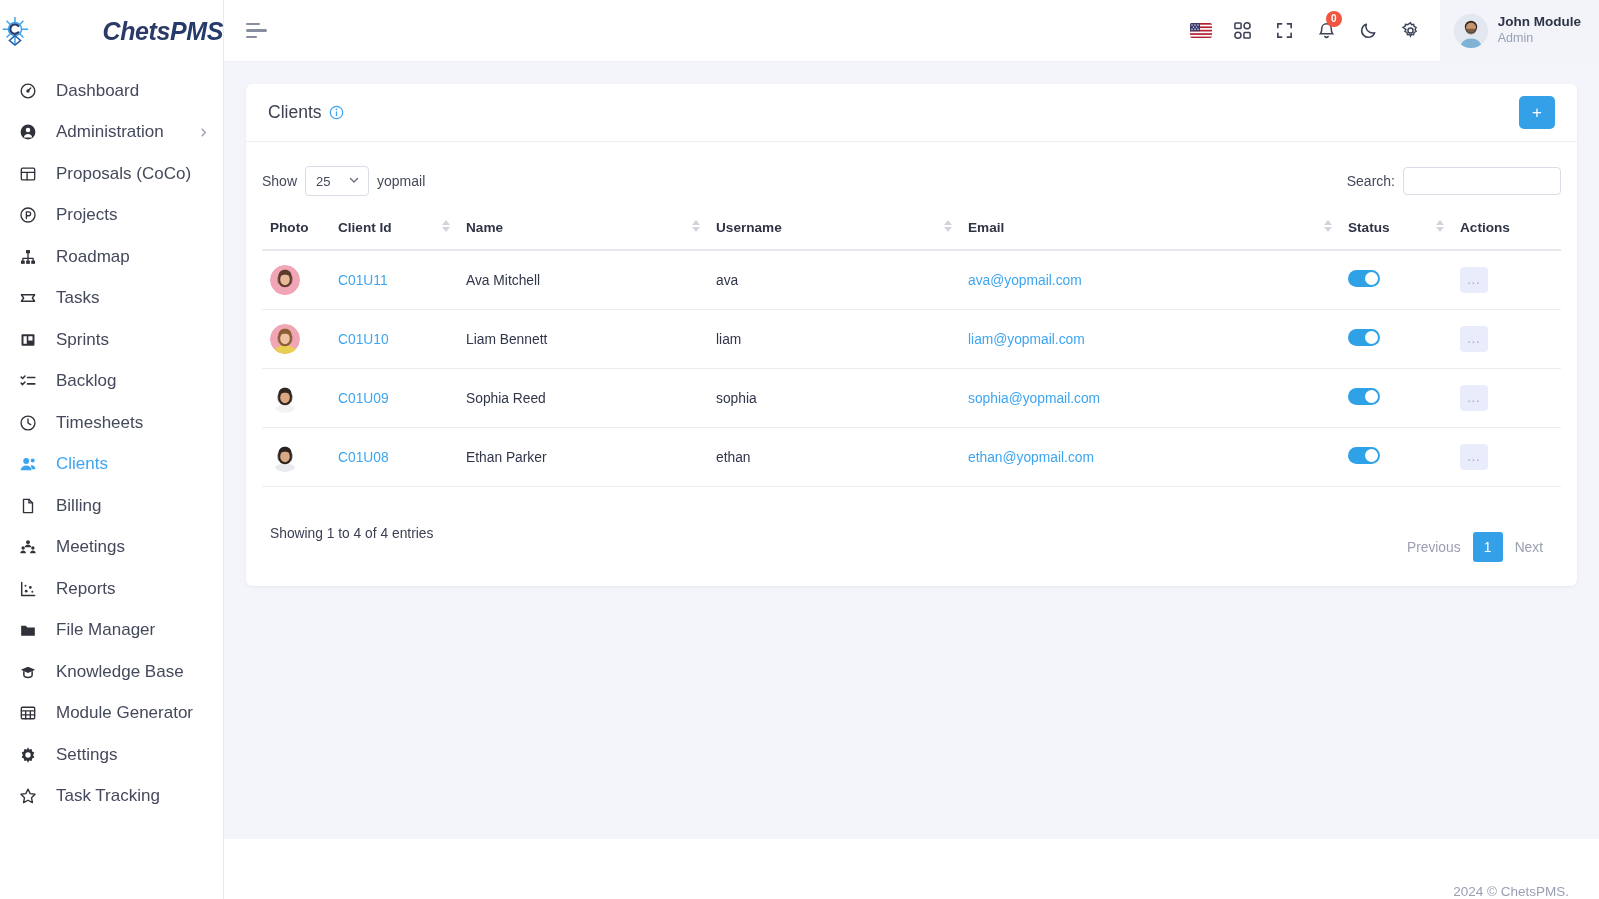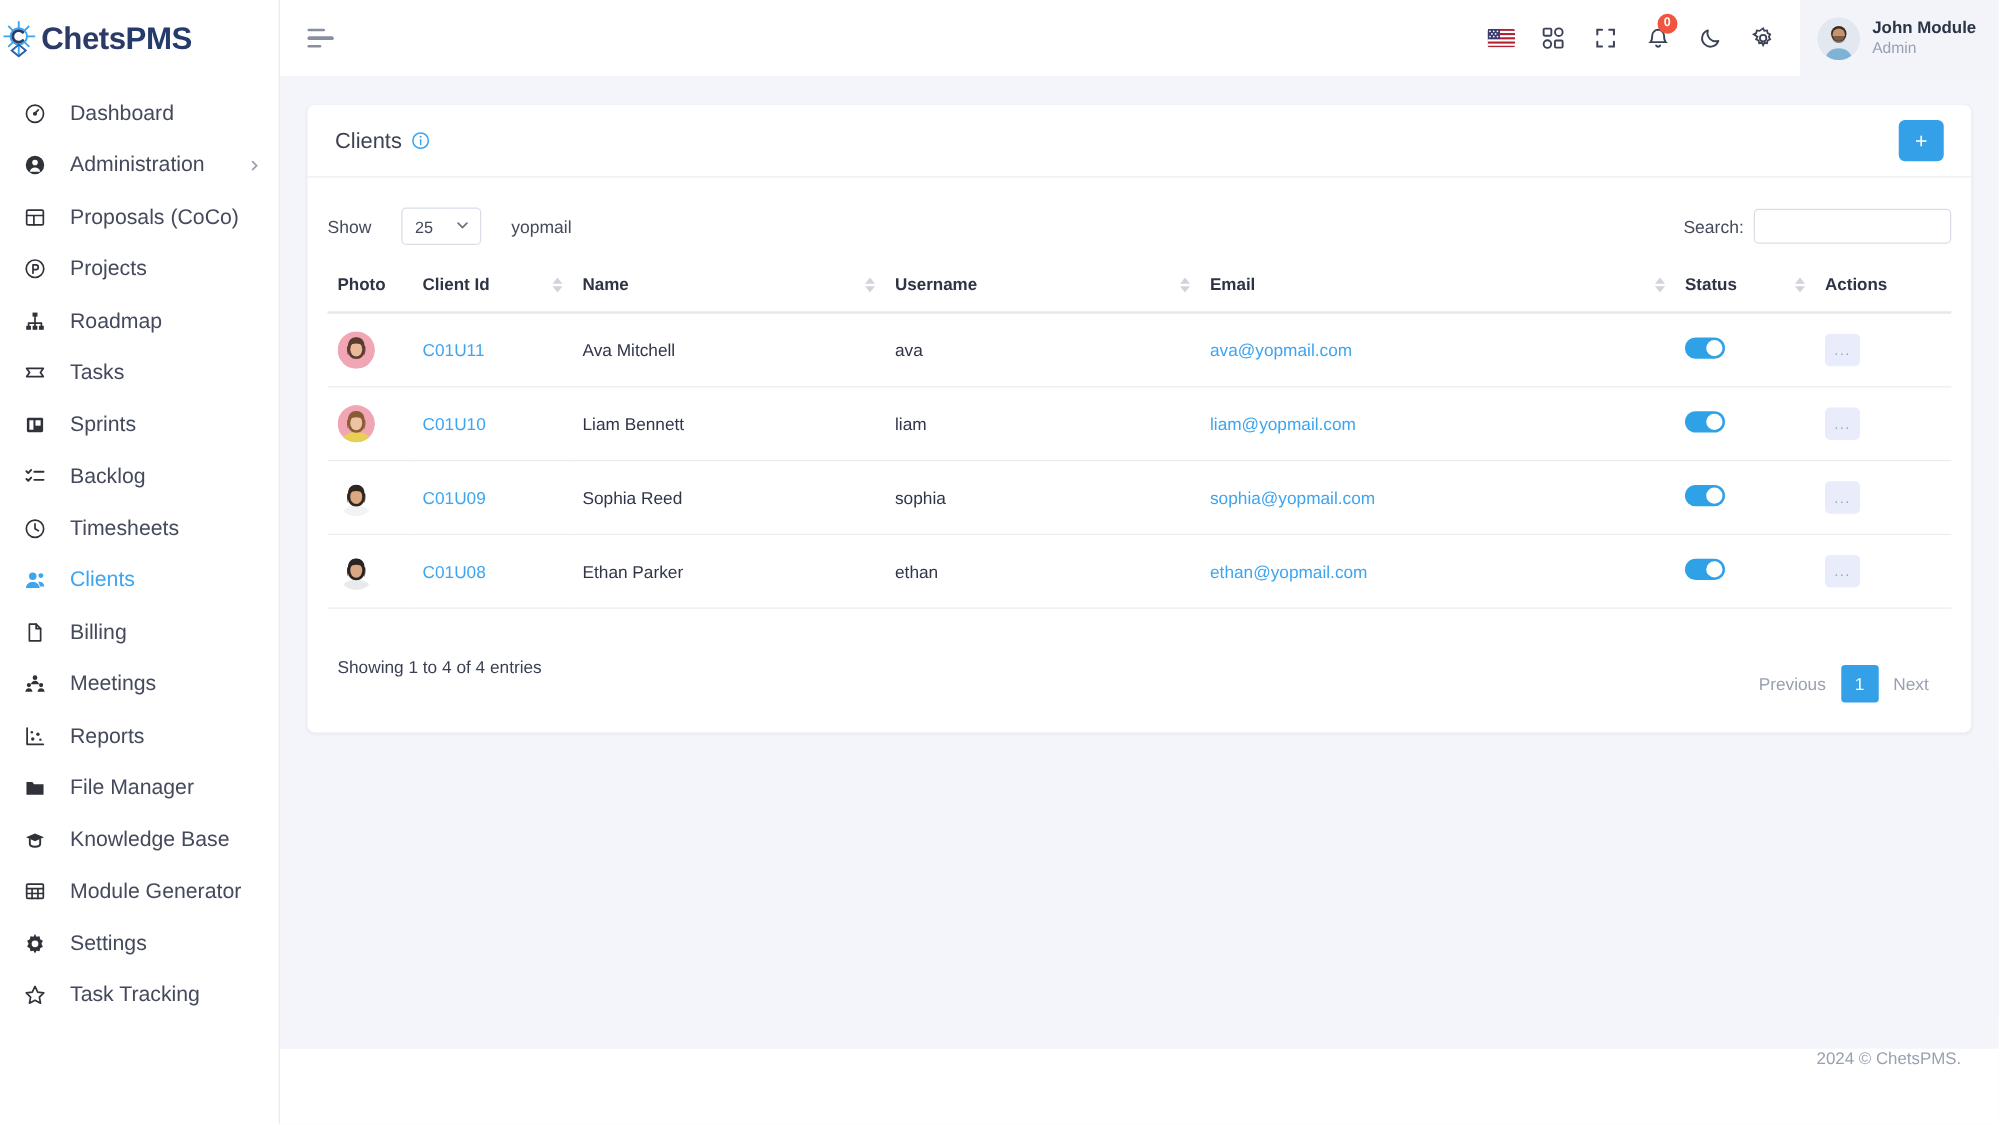--- a/index.html
+++ b/index.html
@@ -13,22 +13,23 @@
 
   
   .sidebar {
     width: 224px; height: 899px; flex: 0 0 224px;
     background: #ffffff;
     border-right: 1px solid #e9eaf0;
     display: flex; flex-direction: column;
   }
   .brand {
     height: 62px; flex: 0 0 62px;
-    display: flex; align-items: center; justify-content: flex-start;
+    display: flex; align-items: center; justify-content: space-between;
     gap: 2px;
+    font-style: italic;
   }
   .brand-mark { width: 30px; height: 30px; margin-right: 1px; }
   .brand-text { font-size: 25px; font-weight: 700; color: #2b3a67; letter-spacing: -0.4px; }
   .brand-text .pms { color: #243b6b; }
 
   .nav { padding-top: 8px; overflow: hidden; }
   .nav-item {
     display: flex; align-items: center;
     height: 41.5px;
     padding-left: 18px; padding-right: 14px;
@@ -95,21 +96,21 @@
   .card-title { font-size: 17.5px; color: #3d4152; font-weight: 400; }
   .info-ico { margin-left: 7px; color: #3da5f0; display: inline-flex; vertical-align: -2px; }
   .add-btn {
     margin-left: auto; width: 36px; height: 33px; border-radius: 5px;
     background: #33a0e8; border: none; color: #fff; font-size: 17px;
     display: flex; align-items: center; justify-content: center; cursor: pointer;
   }
   .card-body { padding: 14px 16px 10px 16px; }
 
   .tbl-top { display: flex; align-items: center; padding: 10px 0 14px 0; }
-  .len-wrap { display: flex; align-items: center; gap: 24px; font-size: 14px; color: #44495b; }
+  .len-wrap { display: flex; align-items: center; gap: 8px; font-size: 14px; color: #44495b; }
   .sel {
     appearance: none; -webkit-appearance: none;
     border: 1px solid #d9dde6; border-radius: 4px; background: #fff;
     height: 30px; padding: 0 30px 0 10px; font-size: 13px; color: #44495b;
     font-family: "Liberation Sans", sans-serif; cursor: pointer;
   }
   .sel-wrap { position: relative; display: inline-flex; }
   .sel-wrap .chev { position: absolute; right: 9px; top: 50%; transform: translateY(-50%); pointer-events: none; color:#6b7280; }
   .srch-wrap { margin-left: auto; display: flex; align-items: center; gap: 8px; font-size: 14px; color: #44495b; }
   .srch-input {
@@ -117,21 +118,21 @@
     padding: 0 8px; font-size: 13px; font-family: "Liberation Sans", sans-serif;
     outline: none; color:#44495b;
   }
 
   table { width: 100%; border-collapse: collapse; }
   thead th {
     text-align: left; font-size: 13.6px; color: #2f3445; font-weight: 700;
     padding: 10px 8px 14px 8px; border-bottom: 2px solid #e6e8ee;
     white-space: nowrap; position: relative;
   }
-  .sortwrap { display: inline-flex; align-items: center; justify-content: space-between; width: 100%; }
+  .sortwrap { display: inline-flex; align-items: flex-start; justify-content: space-between; width: 100%; }
   .sorter { display: inline-flex; flex-direction: column; gap: 2px; margin-left: 12px; opacity: .45; }
   .sorter b { display:block; width: 0; height: 0; border-left: 4px solid transparent; border-right: 4px solid transparent; }
   .sorter b.up { border-bottom: 5px solid #9aa1b2; }
   .sorter b.dn { border-top: 5px solid #9aa1b2; }
 
   tbody td {
     padding: 14px 8px; font-size: 13.8px; color: #30354a;
     border-bottom: 1px solid #ebedf2; vertical-align: middle;
   }
   .avatar-row { width: 30px; height: 30px; border-radius: 50%; overflow: hidden; display: block; }
@@ -154,21 +155,21 @@
   .pg {
     min-width: 30px; height: 30px; padding: 0 10px; border-radius: 3px;
     display: flex; align-items: center; justify-content: center;
     font-size: 13.8px; color: #9aa0b0; cursor: pointer; background: transparent;
     border: none; font-family: "Liberation Sans", sans-serif; margin-top: 27px;
   }
   .pg.num { background: #33a0e8; color: #fff; min-width: 30px; }
 
   .footer {
     height: 60px; flex: 0 0 60px; background: #ffffff;
-    display: flex; align-items: flex-start; justify-content: flex-end;
+    display: flex; align-items: flex-end; justify-content: flex-end;
     padding-right: 30px; font-size: 13.5px; color: #99a0b2;
   }
 </style>
 </head>
 <body>
 
 <div class="app">
 
   <aside class="sidebar">
     <div class="brand">

